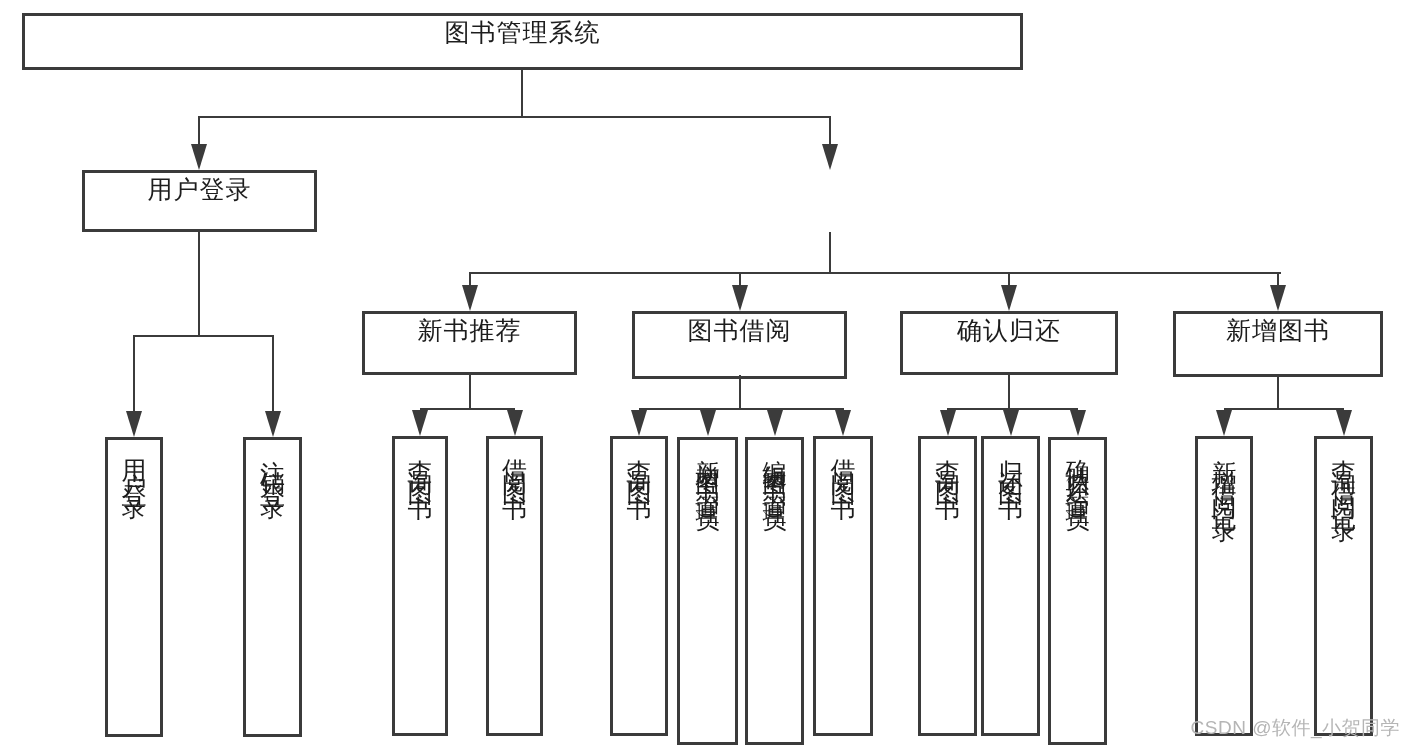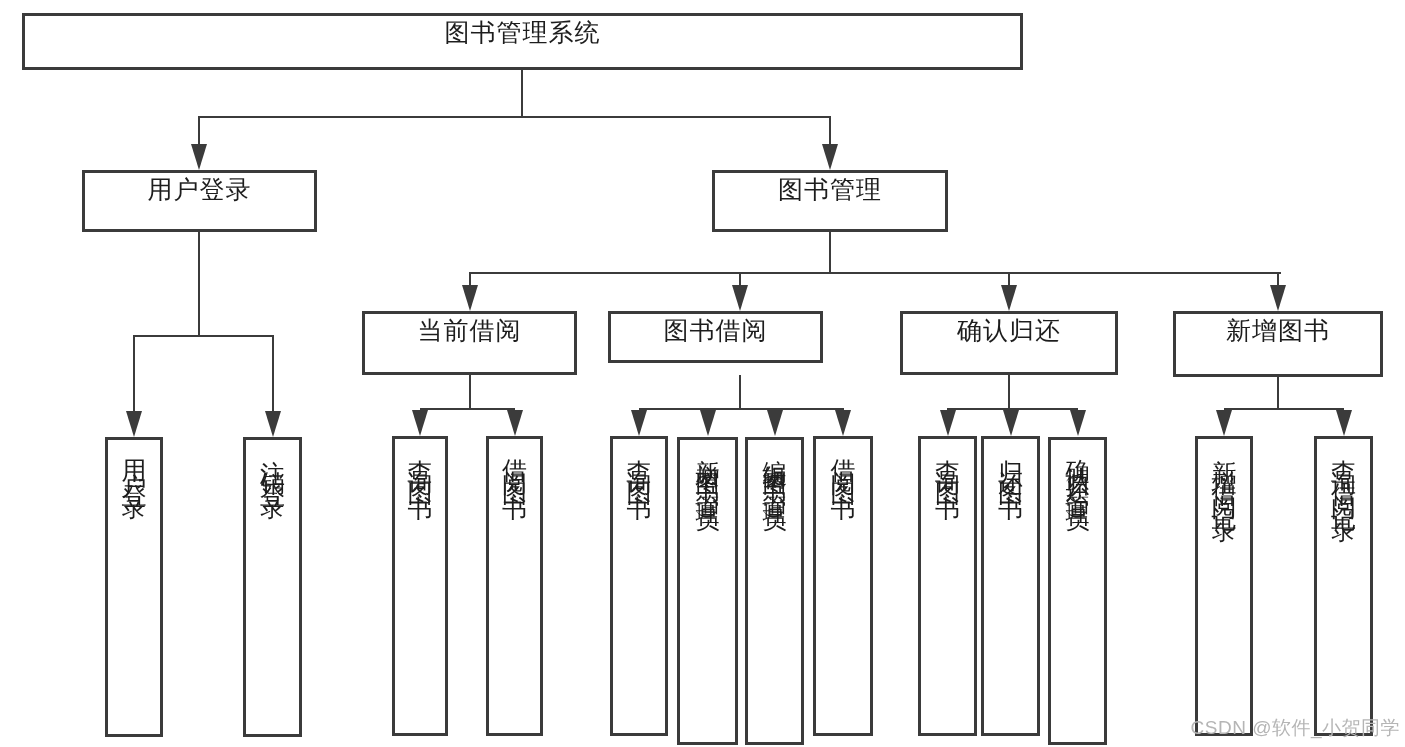--- a/index.html
+++ b/index.html
@@ -43,46 +43,43 @@
   <div class="vline" style="left:521px;top:70px;height:47px"></div>
   <div class="hline" style="left:198px;top:116px;width:633px"></div>
   <div class="vline" style="left:198px;top:116px;height:30px"></div>
   <div class="vline" style="left:829px;top:116px;height:30px"></div>
   <div class="arrow" style="left:191px;top:144px"></div>
   <div class="arrow" style="left:822px;top:144px"></div>
 
   <div class="node h" style="left:82px;top:170px;width:235px;height:62px">
     <span>用户登录</span>
   </div>
-  <div class="node h" style="left:712px;top:170px;width:236px;height:62px">
-    <span>图书管理</span>
-  </div>
 
   <div class="vline" style="left:198px;top:232px;height:105px"></div>
   <div class="hline" style="left:134px;top:335px;width:139px"></div>
   <div class="vline" style="left:133px;top:335px;height:77px"></div>
   <div class="vline" style="left:272px;top:335px;height:77px"></div>
   <div class="arrow" style="left:126px;top:411px"></div>
   <div class="arrow" style="left:265px;top:411px"></div>
 
   <div class="vline" style="left:829px;top:232px;height:42px"></div>
   <div class="hline" style="left:469px;top:272px;width:812px"></div>
   <div class="vline" style="left:469px;top:272px;height:14px"></div>
   <div class="vline" style="left:739px;top:272px;height:14px"></div>
   <div class="vline" style="left:1008px;top:272px;height:14px"></div>
   <div class="vline" style="left:1277px;top:272px;height:14px"></div>
   <div class="arrow" style="left:462px;top:285px"></div>
   <div class="arrow" style="left:732px;top:285px"></div>
   <div class="arrow" style="left:1001px;top:285px"></div>
   <div class="arrow" style="left:1270px;top:285px"></div>
 
   <div class="node h" style="left:362px;top:311px;width:215px;height:64px">
-    <span>当前借阅</span>
+    <span>新书推荐</span>
   </div>
-  <div class="node h" style="left:608px;top:311px;width:215px;height:52px">
+  <div class="node h" style="left:632px;top:311px;width:215px;height:68px">
     <span>图书借阅</span>
   </div>
   <div class="node h" style="left:900px;top:311px;width:218px;height:64px">
     <span>确认归还</span>
   </div>
   <div class="node h" style="left:1173px;top:311px;width:210px;height:66px">
     <span>新增图书</span>
   </div>
 
   <div class="vline" style="left:469px;top:375px;height:35px"></div>

